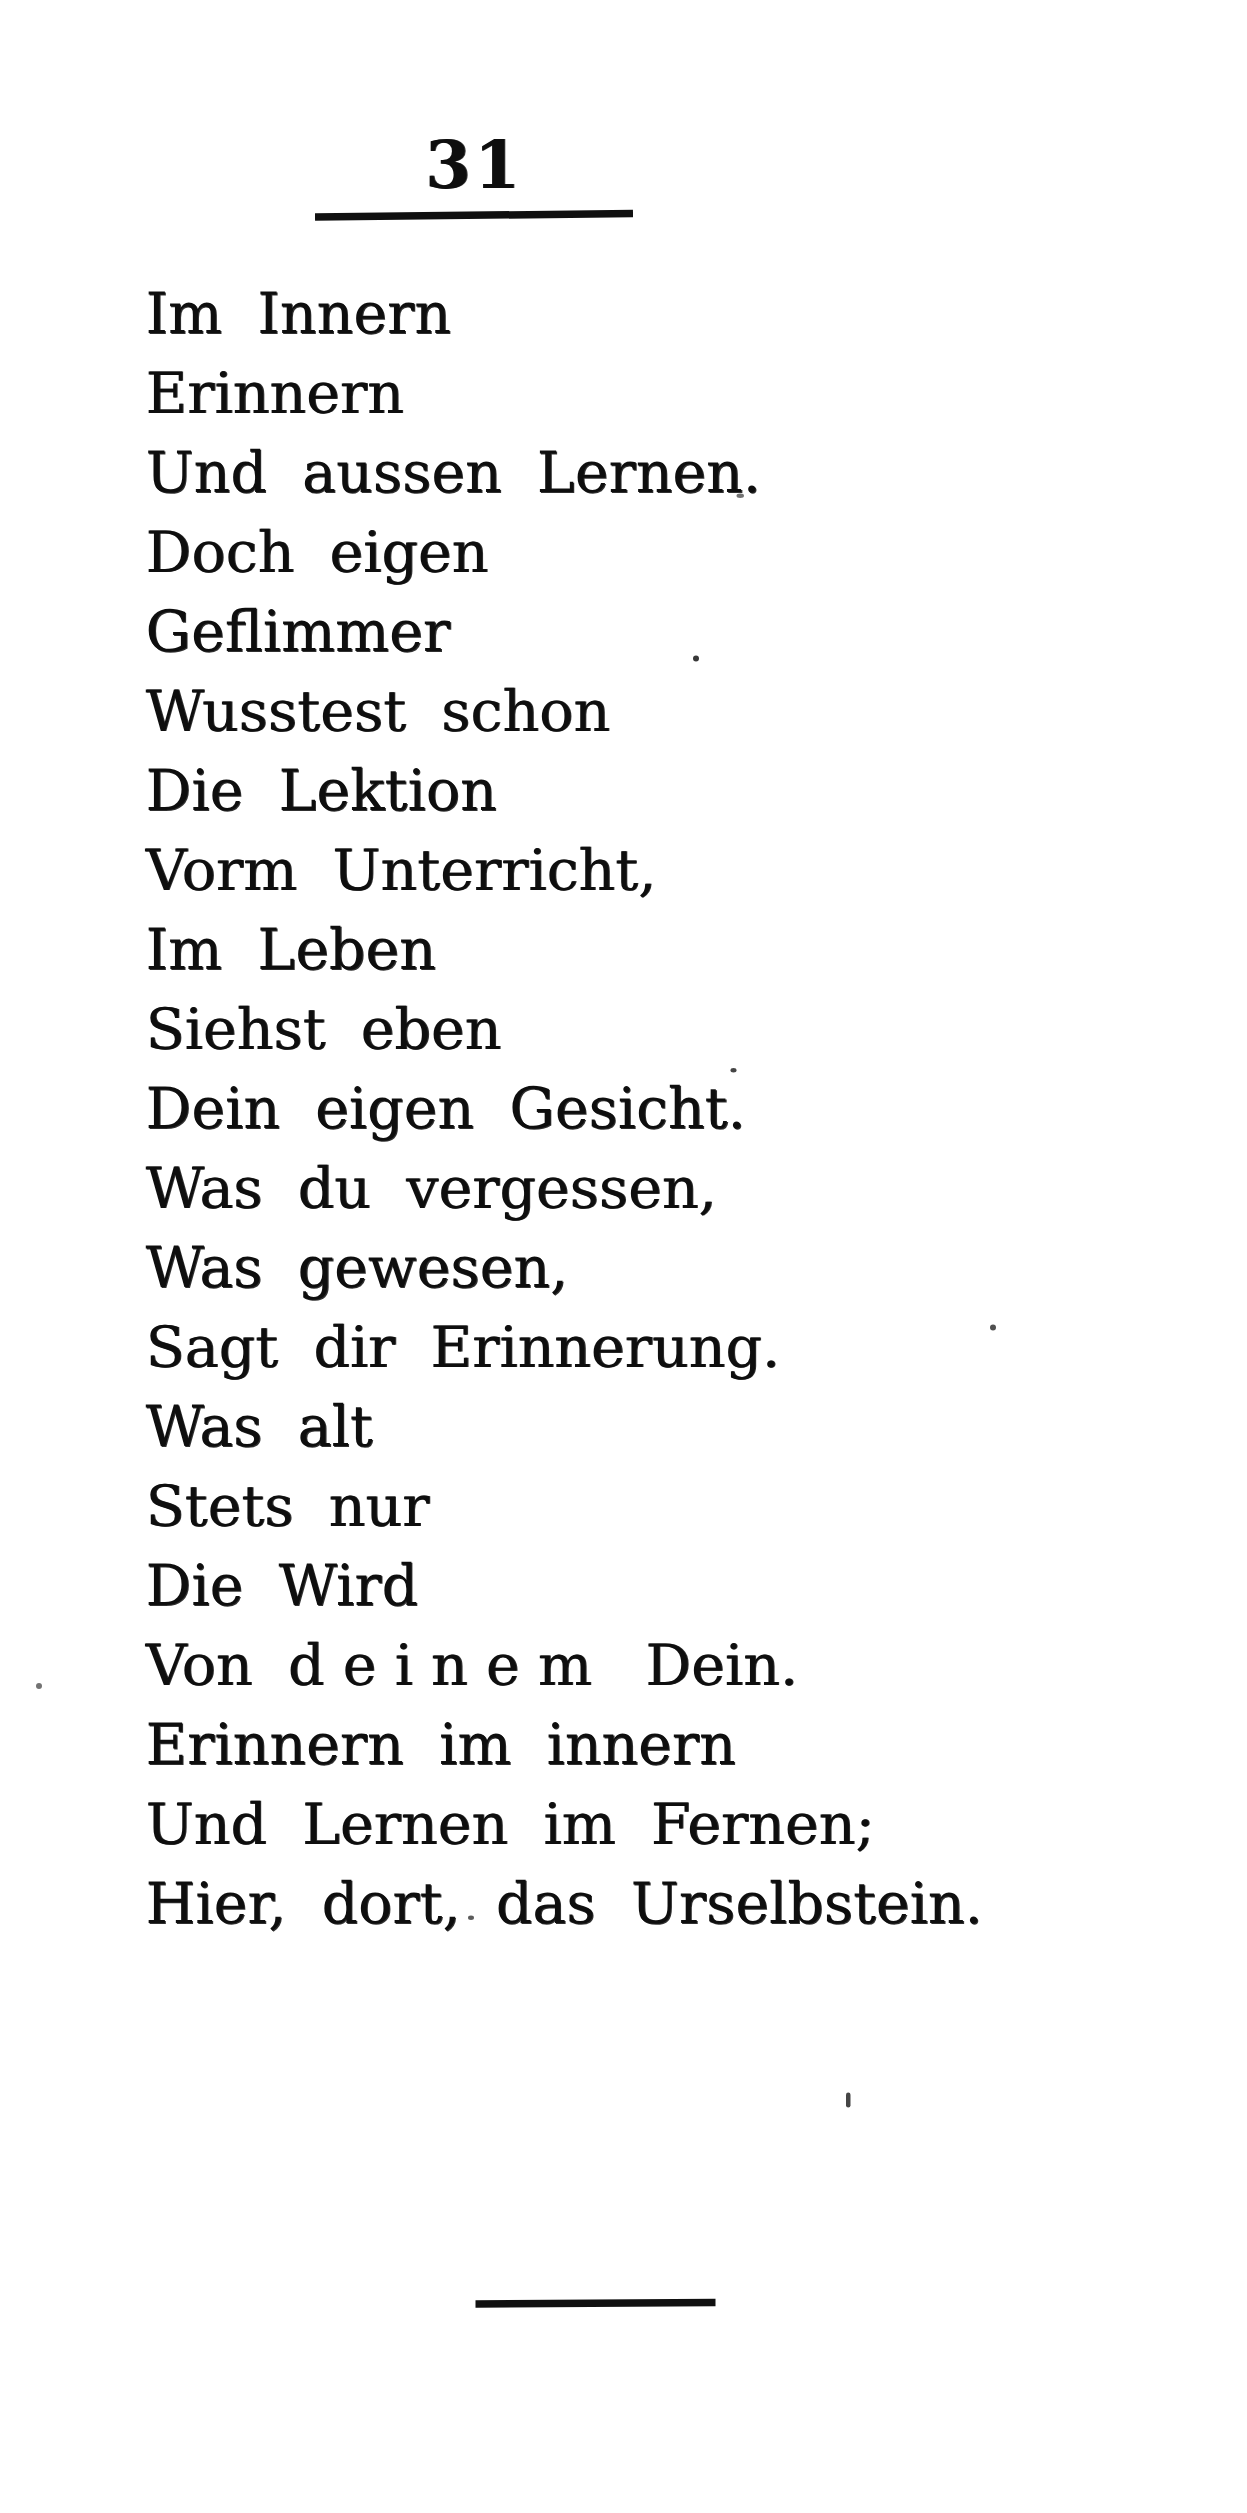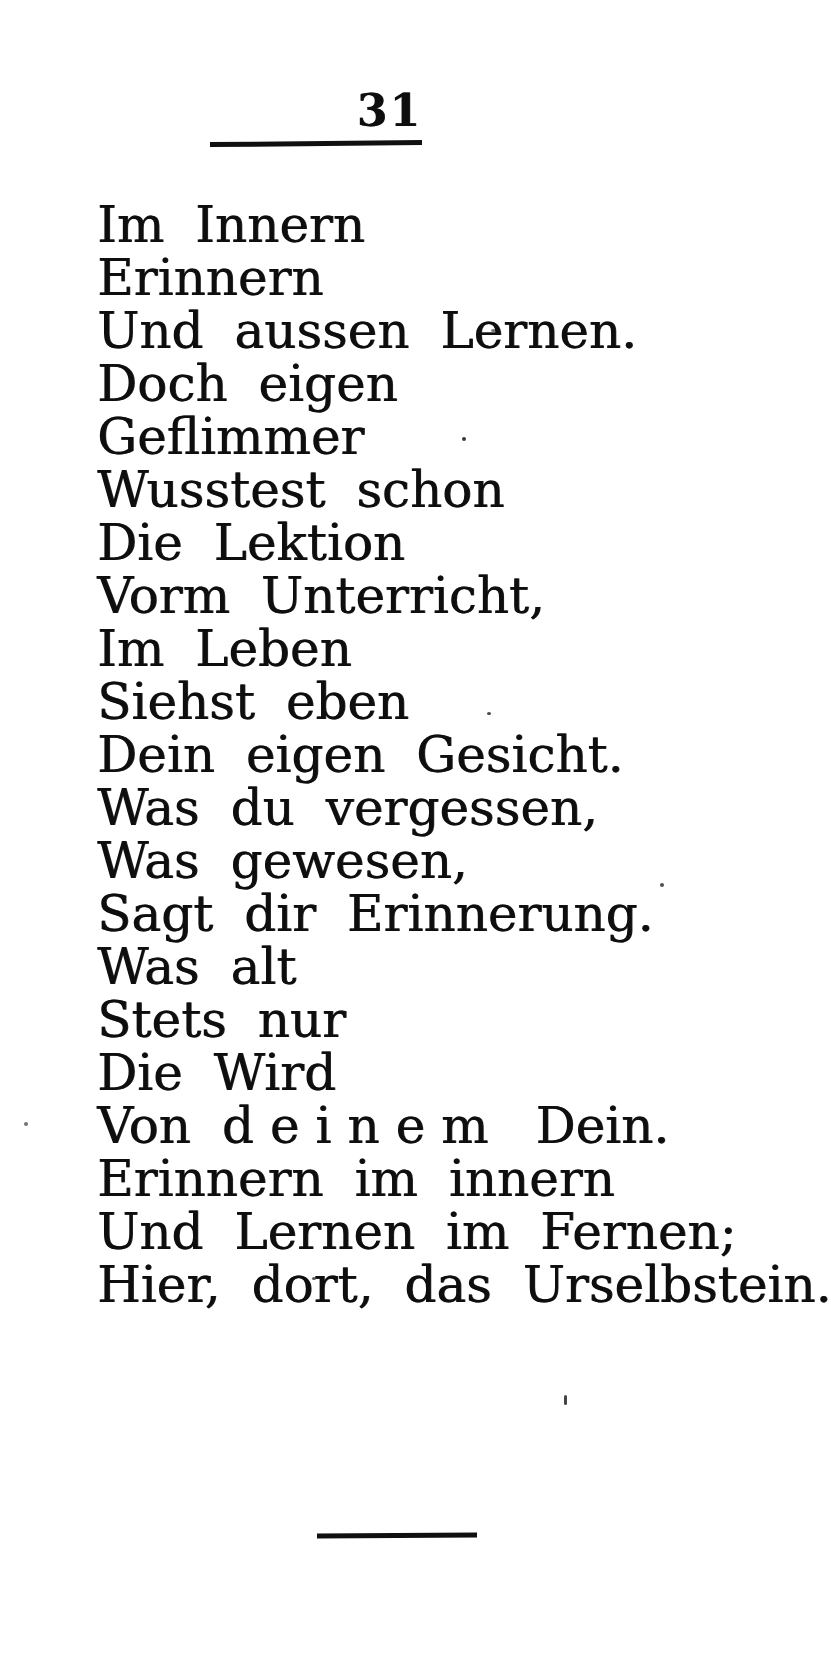--- a/index.html
+++ b/index.html
@@ -15,43 +15,43 @@
     overflow: hidden;
     font-family: "DejaVu Serif", "Liberation Serif", serif;
     color: #0e0e0e;
   }
   
   .page-header {
     position: absolute;
     top: 88px;
     left: 210px;
     width: 212px;
-    text-align: right;
+    text-align: center;
   }
   .page-number {
     display: block;
     font-size: 44px;
     line-height: 46px;
     font-weight: 700;
     letter-spacing: 2px;
     text-shadow: 0.6px 0.4px 0 rgba(10,10,10,0.8);
   }
   .page-number-rule {
     margin-top: 7px;
     height: 0;
     border-top: 5px solid #101010;
     transform: rotate(-0.6deg);
   }
   
   .poem {
     position: absolute;
-    top: 199px;
+    top: 183px;
     left: 97px;
     width: 640px;
-    font-size: 50px;
+    font-size: 38px;
     line-height: 53px;
     word-spacing: 0.30em;
     white-space: nowrap;
     text-shadow: 0.7px 0.4px 0 rgba(12,12,12,0.85);
   }
   .poem-line { height: 53px; }
   .spaced-word { letter-spacing: 0.32em; }
   
   .end-rule {
     position: absolute;

